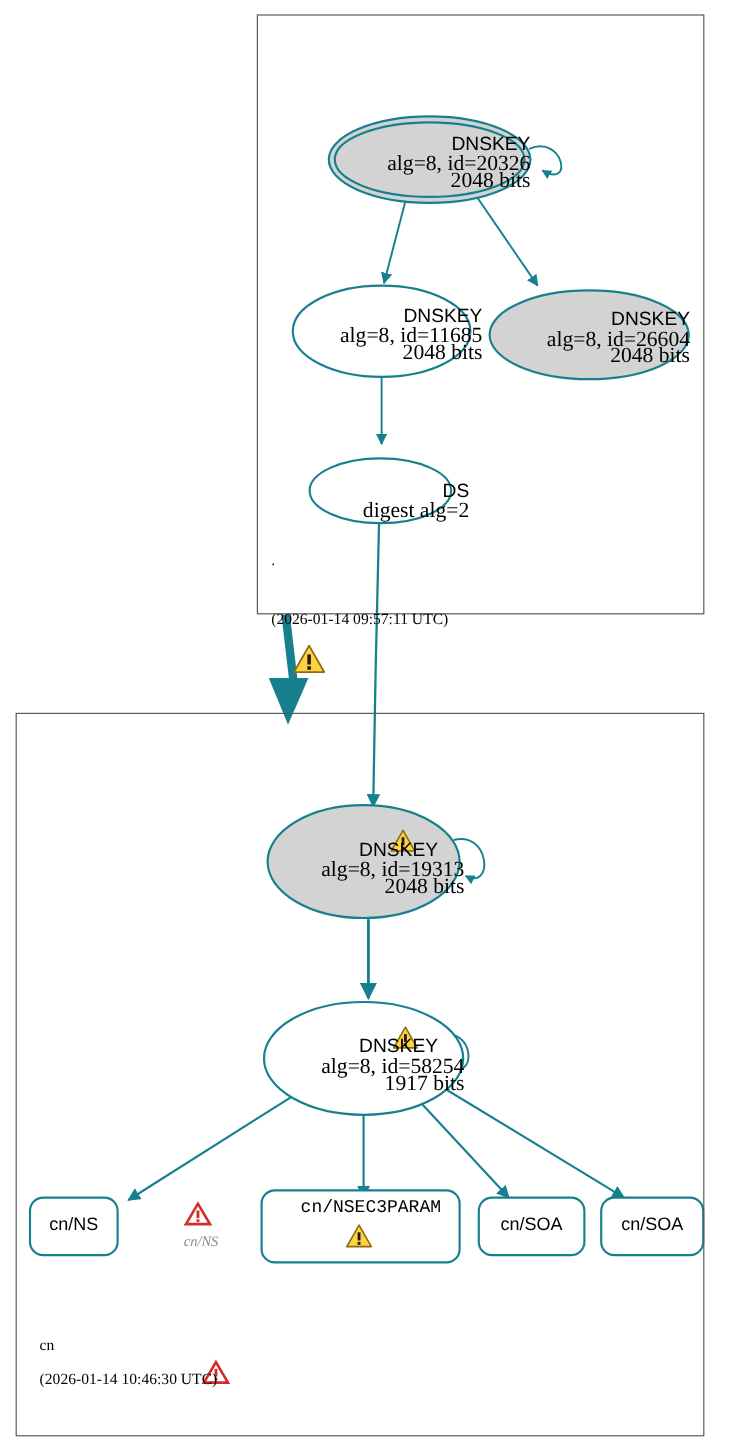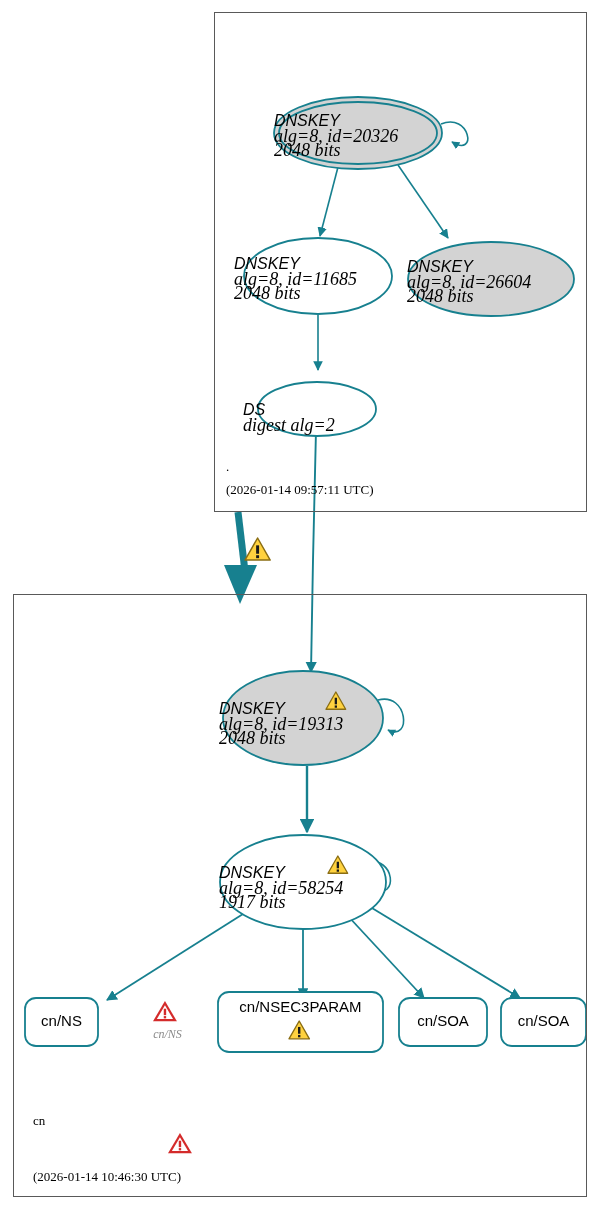--- a/index.html
+++ b/index.html
@@ -6,22 +6,22 @@
   body{width:611px;height:1211px;position:relative;overflow:hidden;
        font-family:"Liberation Sans",sans-serif;}
   #root-canvas{position:absolute;left:0;top:0;width:611px;height:1211px;}
   .zone-box{position:absolute;border:1px solid #595959;background:transparent;}
   #zone-root-box{left:214px;top:12px;width:371px;height:498px;}
   #zone-cn-box{left:13px;top:594px;width:572px;height:601px;}
   .zone-label{position:absolute;font-family:"Liberation Serif",serif;
               font-size:13px;color:#000;white-space:nowrap;}
   .zone-time{position:absolute;font-family:"Liberation Serif",serif;
              font-size:13px;color:#000;white-space:nowrap;}
-  .node-text{position:absolute;text-align:left;white-space:nowrap;
-             pointer-events:none;font-style:italic;}
+  .node-text{position:absolute;text-align:right;white-space:nowrap;
+             pointer-events:none;}
   .nt-title{font-family:"Liberation Sans",sans-serif;font-size:16px;color:#000;
             line-height:17px;}
   .nt-sub{font-family:"Liberation Serif",serif;font-size:18px;color:#000;
           line-height:14px;}
   .rr-text{font-family:"Liberation Sans",sans-serif;font-size:15px;color:#000;
            position:absolute;text-align:center;white-space:nowrap;}
   .err-label{position:absolute;font-family:"Liberation Serif",serif;
              font-size:12px;font-style:italic;color:#8a8a8a;white-space:nowrap;
              text-align:center;}
   .warn-ico,.err-ico{position:absolute;}
@@ -200,25 +200,25 @@
 </div>
 
 <div class="node-text" style="left:219px;top:864px;width:168px;">
   <div class="nt-title" style="padding-right:22px;">DNSKEY</div>
   <div class="nt-sub">alg=8, id=58254</div>
   <div class="nt-sub">1917 bits</div>
 </div>
 
 <div class="rr-text" style="left:25px;top:1012px;width:73px;">cn/NS</div>
 
-<div class="rr-text" style="left:218px;top:998px;width:165px;">cn/NSEC3PARAM</div>
+<div class="rr-text" style="left:218px;top:998px;width:182px;font-family:Liberation Mono, monospace;">cn/NSEC3PARAM</div>
 
 <div class="rr-text" style="left:399px;top:1012px;width:88px;">cn/SOA</div>
 
 <div class="rr-text" style="left:501px;top:1012px;width:85px;">cn/SOA</div>
 
 <div class="err-label" style="left:130px;top:1027px;width:75px;">cn/NS</div>
 
 <div class="zone-label" style="left:226px;top:459px;">.</div>
-<div class="zone-time" style="left:226px;top:482px;">(2026-01-14 09:57:11 UTC)</div>
+<div class="zone-time" style="left:226px;top:508px;">(2026-01-14 09:57:11 UTC)</div>
 
 <div class="zone-label" style="left:33px;top:1113px;text-align:center;">cn</div>
-<div class="zone-time" style="left:33px;top:1141px;margin-top:28px;">(2026-01-14 10:46:30 UTC)</div>
+<div class="zone-time" style="left:33px;top:1141px;">(2026-01-14 10:46:30 UTC)</div>
 
 </body></html>

